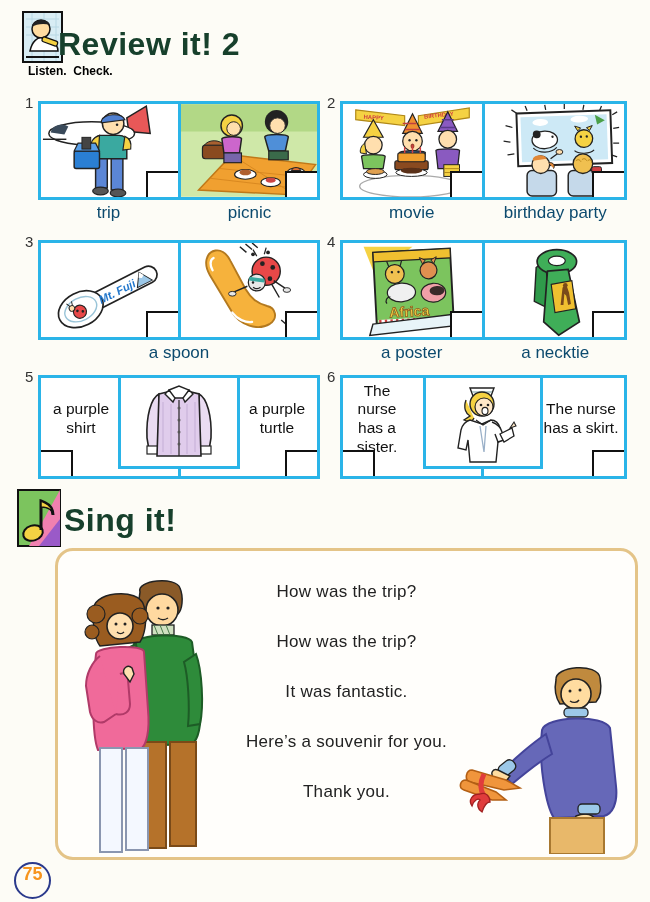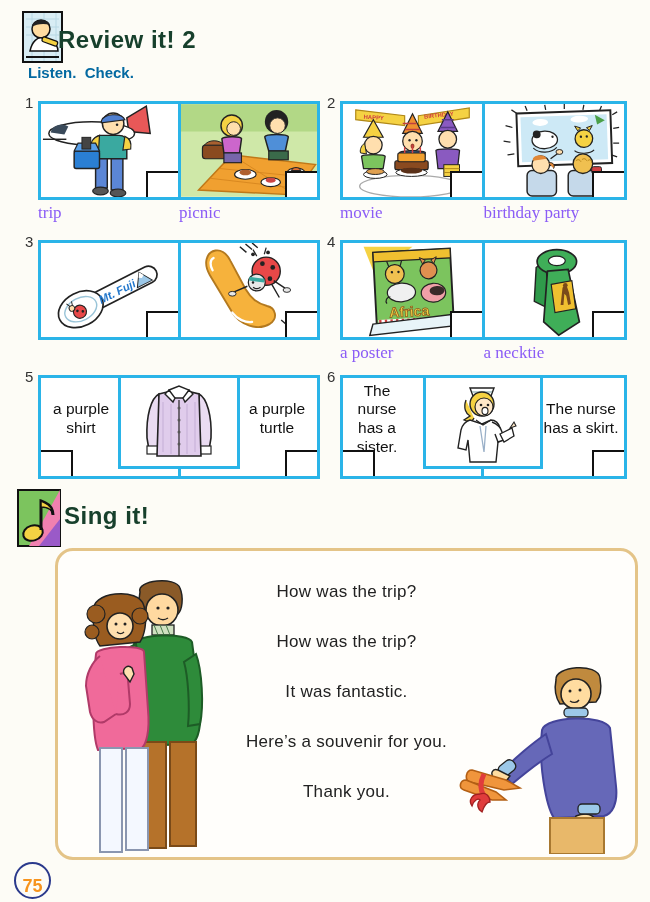--- a/index.html
+++ b/index.html
@@ -1,45 +1,45 @@
 <!DOCTYPE html>
 <html><head>
 <meta charset="utf-8">
 <style>
   html,body{margin:0;padding:0;}
   body{width:650px;height:902px;background:#fdfcf6;font-family:"Liberation Sans",sans-serif;position:relative;overflow:hidden;color:#1a1a1a;}
   .abs{position:absolute;}
 
   
-  .section-title{font-weight:700;font-size:24px;color:#17402c;letter-spacing:.5px;}
-  .instructions{font-weight:700;font-size:15px;color:#0369a1;white-space:pre;}
+  .section-title{font-weight:700;font-size:32px;color:#17402c;letter-spacing:.5px;}
+  .instructions{font-weight:700;font-size:12px;color:#000000;white-space:pre;}
 
   
   .exnum{position:absolute;left:-13px;top:-7px;font-size:15px;color:#333;}
   .exbox{position:absolute;inset:0;border:3px solid #2ab4e8;background:#fff;display:flex;}
   .cell{position:relative;flex:1;overflow:hidden;}
   .cell + .cell{border-left:3px solid #2ab4e8;}
   .cell svg{display:block;width:100%;height:100%;}
   .cb{position:absolute;right:0;bottom:0;width:30px;height:24px;background:#fff;border-top:2px solid #111;border-left:2px solid #111;}
   .cb-left{right:auto;left:0;border-left:none;border-right:2px solid #111;}
   .pair-labels{position:absolute;left:0;right:0;top:100%;display:flex;margin-top:3px;}
-  .pair-labels span{flex:1;font-size:17px;color:#8b5cf6;font-family:Liberation Serif, serif;}
+  .pair-labels span{flex:1;text-align:center;font-size:17px;color:#0c4a6e;}
 
   
   .tbox{position:absolute;inset:0;border:3px solid #2ab4e8;background:#fff;}
   .side-text{position:absolute;top:0;bottom:16px;width:80px;display:flex;align-items:center;justify-content:center;text-align:center;font-size:15.5px;line-height:1.2;color:#111;}
   .mid-cell{position:absolute;top:-3px;height:88px;border:3px solid #2ab4e8;background:#fff;}
   .mid-stem{position:absolute;width:3px;background:#2ab4e8;}
 
   
   .song-panel{position:absolute;left:55px;top:548px;width:577px;height:306px;border:3.5px solid #e4c488;border-radius:18px;background:#fffefb;}
   .lyrics{position:absolute;inset:0;display:flex;flex-direction:column;align-items:center;padding-top:31px;}
   .lyrics p{margin:0 0 30px 0;font-size:17px;color:#222;letter-spacing:.3px;}
 
-  .page-badge{position:absolute;left:14px;top:862px;width:33px;height:33px;border:2.5px solid #2b3a8c;border-radius:50%;display:flex;align-items:flex-end;justify-content:center;font-weight:700;font-size:18px;color:#f7941d;background:#fdfcf6;}
+  .page-badge{position:absolute;left:14px;top:862px;width:33px;height:33px;border:2.5px solid #2b3a8c;border-radius:50%;display:flex;align-items:flex-start;justify-content:center;font-weight:700;font-size:18px;color:#f7941d;background:#fdfcf6;}
 
   svg text{font-family:"Liberation Sans",sans-serif;}
 </style>
 </head>
 <body>
 
 <div class="abs" style="left:22px;top:11px;width:41px;height:52px;">
   <svg viewBox="0 0 41 52" width="41" height="52">
     <rect x="1" y="1" width="39" height="50" fill="#d8edf4" stroke="#111" stroke-width="2"></rect>
     <path d="M4 8h33M4 16h33M4 24h33M10 2v48M22 2v48M34 2v48" stroke="#b8d8e4" stroke-width="1"></path>
@@ -228,20 +228,21 @@
         <circle cx="74" cy="42" r="1.3" fill="#222"></circle>
         <path d="M74 47c3 2 6 2 8 0" stroke="#222" stroke-width="1.2" fill="none"></path>
         <path d="M68 46l-14 6M96 40l12 8M94 44l8 14" stroke="#222" stroke-width="1.5"></path>
         <ellipse cx="52" cy="54" rx="4" ry="2.5" fill="#e8e8e8" stroke="#222" stroke-width="1"></ellipse>
         <ellipse cx="110" cy="50" rx="4" ry="2.5" fill="#e8e8e8" stroke="#222" stroke-width="1"></ellipse>
       </svg>
       <div class="cb"></div>
     </div>
   </div>
   <div class="pair-labels">
+    <span>a spoon</span>
   </div>
 </div>
 
 <div class="abs" style="left:340px;top:240px;width:287px;height:100px;">
   <div class="exnum">4</div>
   <div class="exbox">
     <div class="cell">
       <svg viewBox="0 0 140 100">
         <polygon points="18,4 70,4 30,34" fill="#f5d243"></polygon>
         <g transform="rotate(-3 70 48)">

